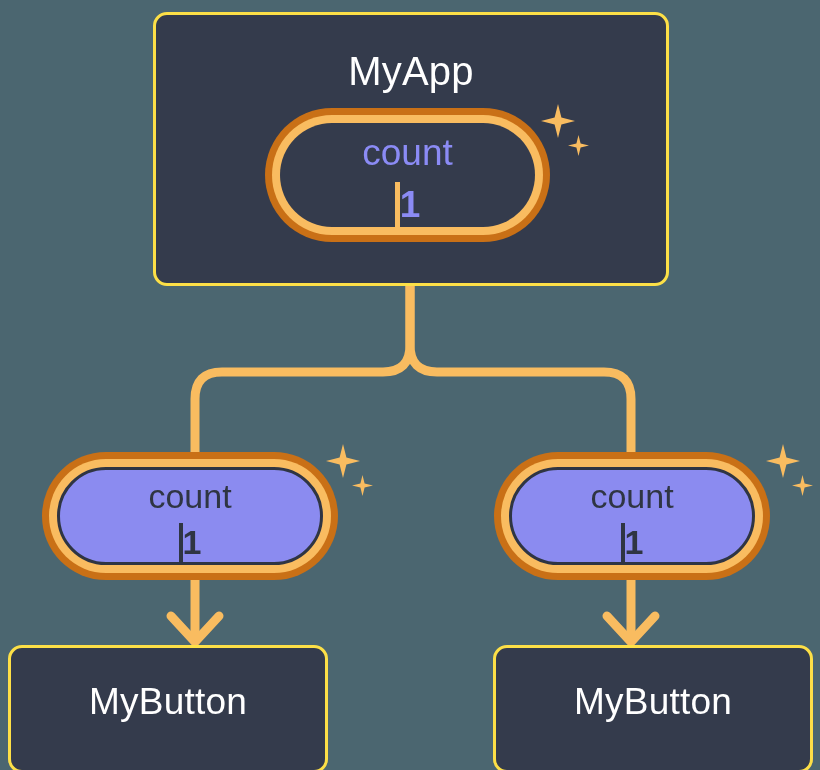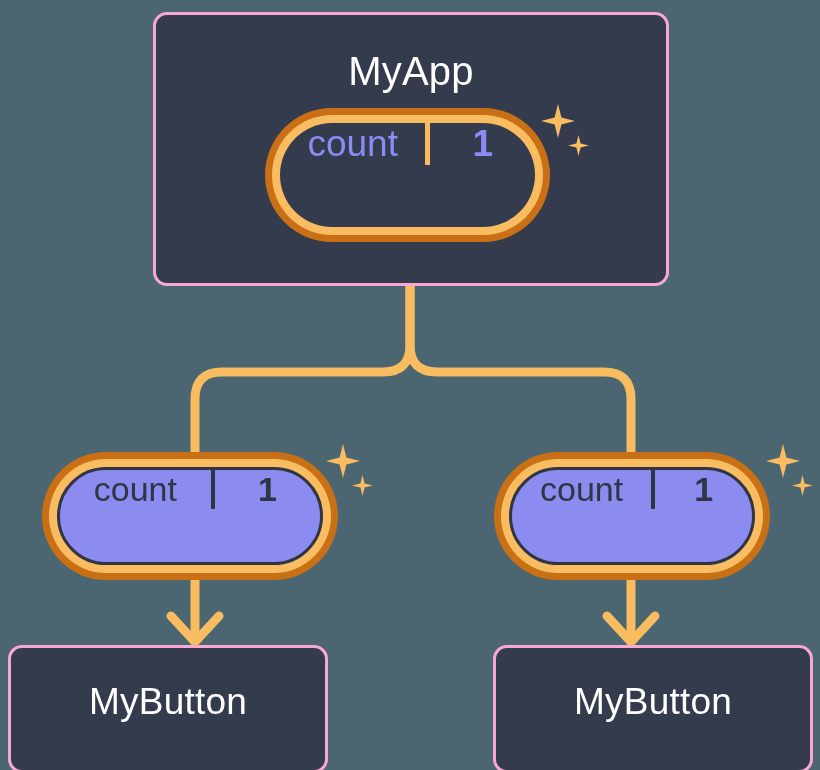--- a/index.html
+++ b/index.html
@@ -24,21 +24,21 @@
     top: 0;
     width: 820px;
     height: 770px;
     pointer-events: none;
   }
 
   
   .comp-box {
     position: absolute;
     background: #343b4c;
-    border: 3px solid #f9a8d4;
+    border: 3px solid #fde047;
     border-radius: 14px;
     box-sizing: border-box;
   }
   .comp-title {
     position: absolute;
     left: 0;
     right: 0;
     text-align: center;
     color: #ffffff;
     font-weight: 400;
@@ -91,22 +91,23 @@
     border-radius: 999px;
     background: #f9bc60;              
     padding: 8px;
   }
   .pill-core {
     box-sizing: border-box;
     width: 100%;
     height: 100%;
     border-radius: 999px;
     display: flex;
-    align-items: flex-start;
+    align-items: center;
     overflow: hidden;
+    flex-direction: column;
   }
   .pill-key, .pill-val {
     display: flex;
     align-items: center;
     justify-content: center;
     white-space: nowrap;
   }
 
   
   #pill-myapp {

